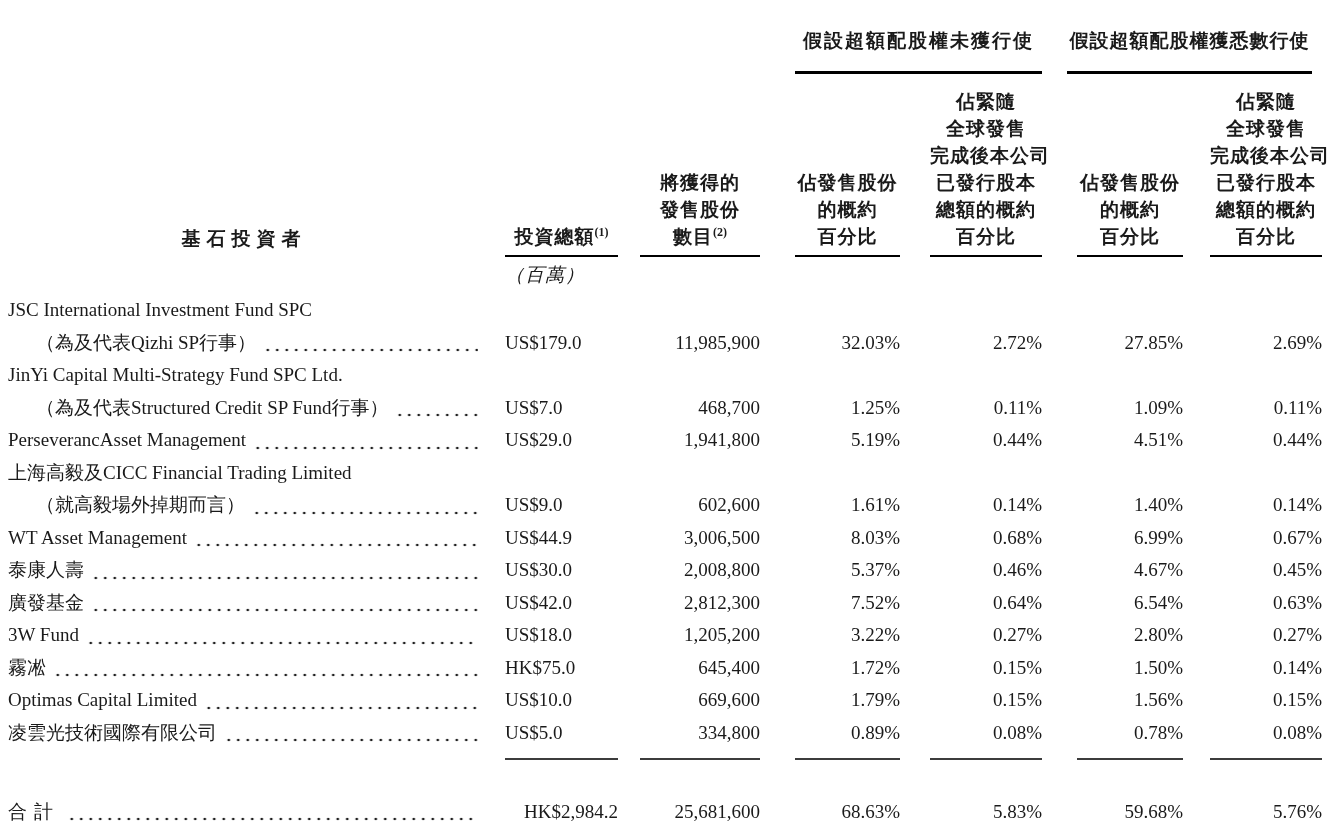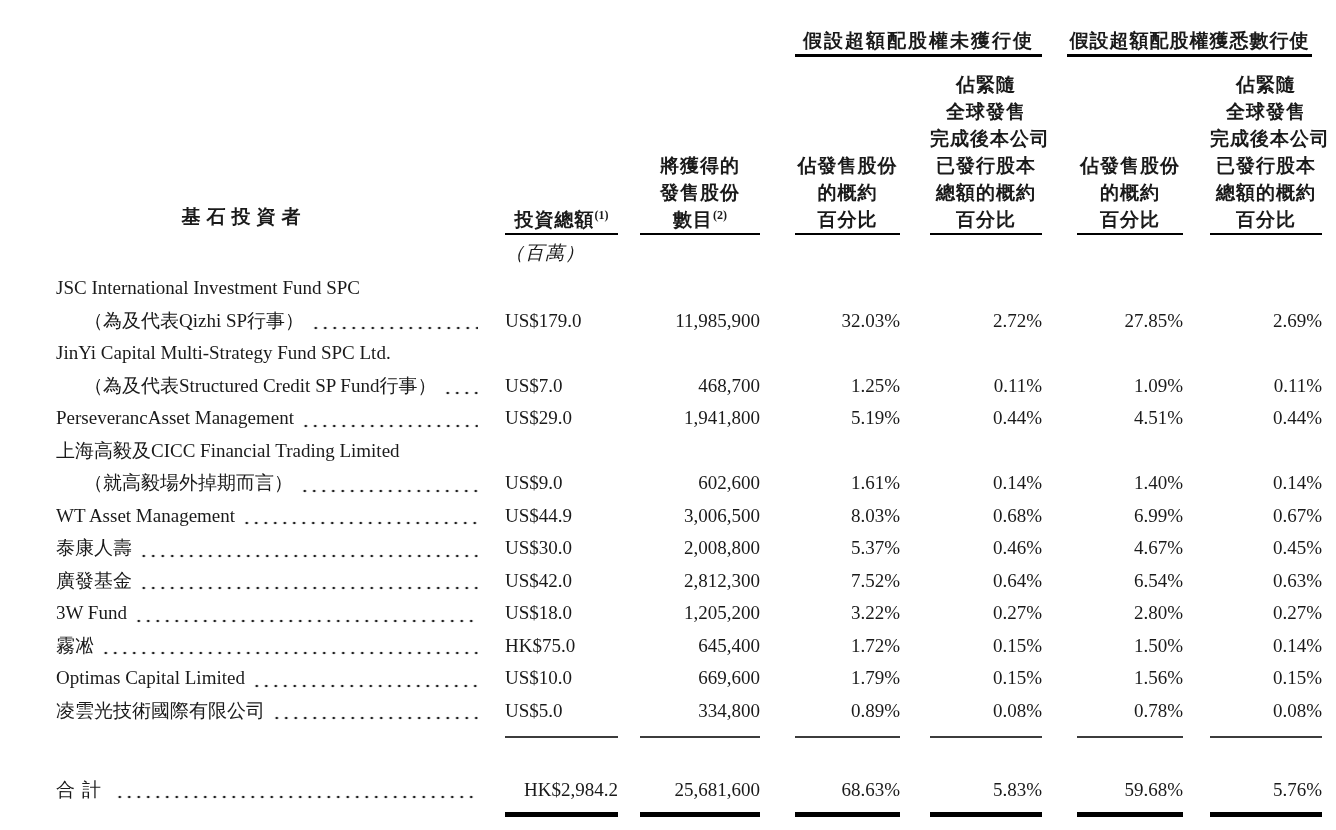--- a/index.html
+++ b/index.html
@@ -18,41 +18,41 @@
   .c4{width:105px;margin-left:35px;}
   .c5{width:112px;margin-left:30px;}
   .c6{width:106px;margin-left:35px;}
   .c7{width:112px;margin-left:27px;}
 
   
   .grp-row{display:flex;margin-bottom:14px;}
   .grp-spacer{width:787px;flex:0 0 auto;}
   .grp{
     font-weight:bold;text-align:center;white-space:nowrap;
-    letter-spacing:2px;padding-bottom:0;border-bottom:3px solid #000;
+    letter-spacing:2px;padding-bottom:17px;border-bottom:3px solid #000;
   }
   .grp1{width:247px;flex:0 0 auto;}
   .grp2{width:245px;flex:0 0 auto;margin-left:25px;letter-spacing:1px;}
 
   
   .colhead-row{display:flex;align-items:flex-end;}
   .colhead-row .cell{font-weight:bold;text-align:center;line-height:27px;}
-  .colhead-row .ruled{border-bottom:2.5px solid #000;}
+  .colhead-row .ruled{border-bottom:2.5px solid #000;padding-bottom:5px;}
   .hl{letter-spacing:1px;white-space:nowrap;}
   .investor-head{letter-spacing:6px;padding-bottom:5px;}
   .sup{font-size:12px;vertical-align:super;line-height:0;letter-spacing:0;}
 
   .unit-row{display:flex;}
   .unit{font-style:italic;text-align:left;padding-top:5px;letter-spacing:1px;}
 
   
   .tbody{margin-top:6px;}
   .data-row{display:flex;align-items:flex-end;line-height:32.5px;}
   .name-cell{width:472px;flex:0 0 auto;}
-  .name-line{white-space:nowrap;margin-left:48px;}
+  .name-line{white-space:nowrap;}
   .name-line.indent{padding-left:28px;}
   .lastline{display:flex;}
   .nm{white-space:nowrap;}
   .leader{
     flex:1 1 auto;min-width:12px;height:4px;align-self:flex-end;
     margin:0 2px 7px 7px;
     background-image:radial-gradient(circle,#1f1f1f 1.3px,transparent 1.6px);
     background-size:9.5px 4px;background-repeat:repeat-x;background-position:left bottom;
   }
   .cur-cell{display:flex;}

